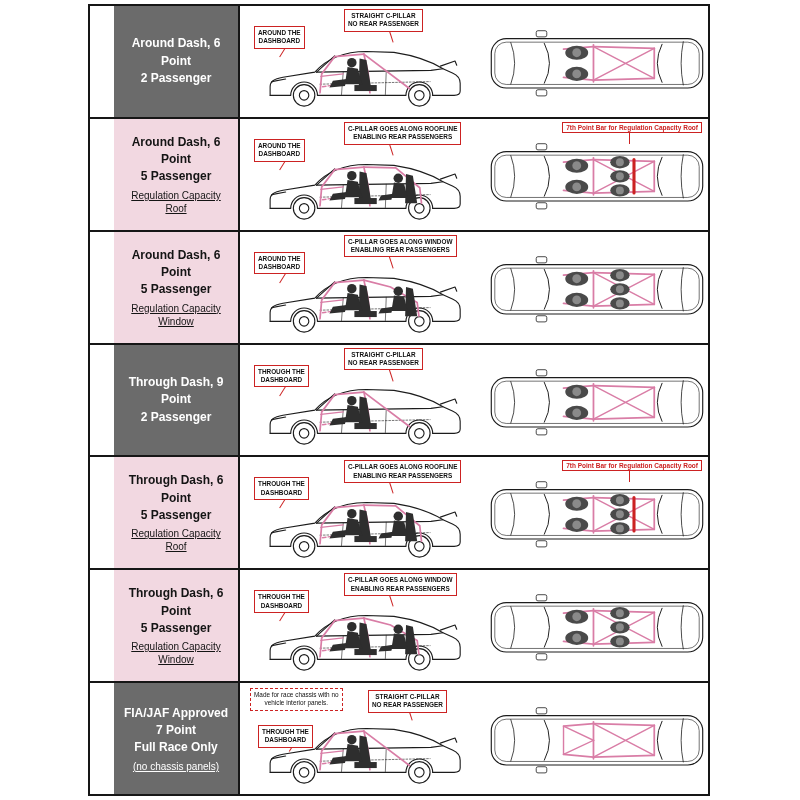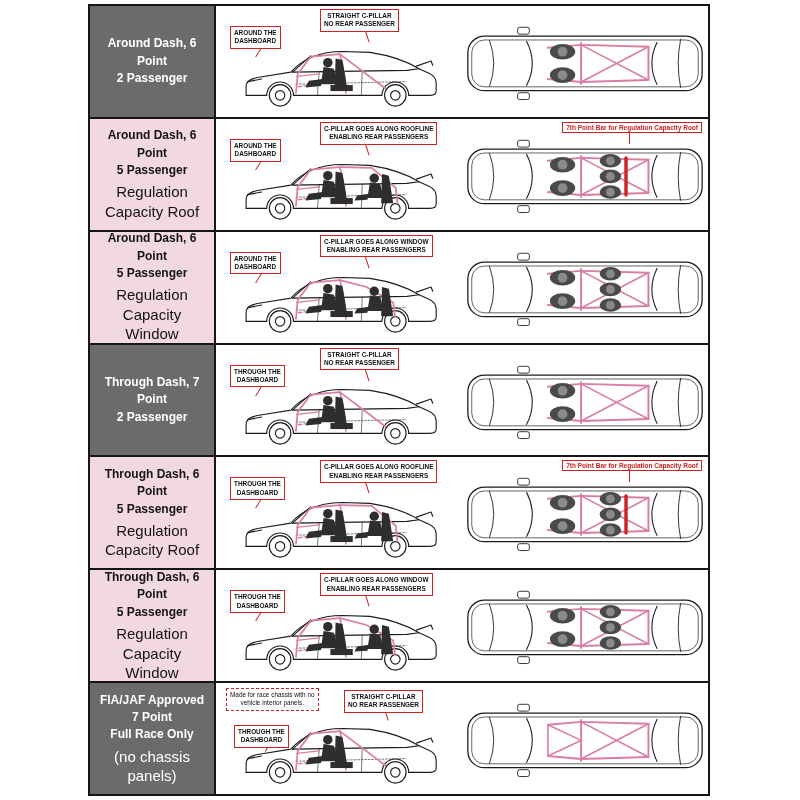--- a/index.html
+++ b/index.html
@@ -11,26 +11,26 @@
   .chart{
     position:absolute;left:88px;top:4px;width:622px;height:792px;
     border:2px solid #161616;display:flex;flex-direction:column;
     box-sizing:border-box;background:#fff;
   }
   .row{flex:1;display:flex;border-bottom:2px solid #161616;background:#fff;overflow:hidden;min-height:0;}
   .row:last-child{border-bottom:none;justify-content:space-between;}
   .label{
     flex:0 0 126px;border-right:2px solid #161616;box-sizing:border-box;
     display:flex;flex-direction:column;justify-content:center;align-items:center;
-    text-align:center;padding:4px 6px;
+    text-align:center;padding:4px 6px;margin-left:24px;
   }
   .row.dark .label{background:#6b6b6b;color:#ffffff;}
   .row.pink .label{background:#f2d8e1;color:#141414;}
   .t{font-weight:bold;font-size:12px;line-height:1.45;}
-  .sub{font-size:15px;line-height:1.3;margin-top:3px;}
+  .sub{font-size:10px;line-height:1.3;margin-top:3px;text-decoration:underline;}
   .side{position:relative;flex:0 0 246px;}
   .top{position:relative;flex:1;}
   .carSide{position:absolute;left:0;bottom:1px;width:100%;height:86px;}
   .carTop{position:absolute;left:0;top:6px;width:100%;height:calc(100% - 10px);}
   .callout{
     position:absolute;background:#ffffff;border:1px solid #cc2222;
     padding:2px 3px;font-size:6.4px;font-weight:bold;line-height:1.3;
     text-align:center;color:#111;white-space:nowrap;z-index:3;
   }
   .callout span{display:block;}
@@ -240,21 +240,21 @@
         <use href="#car-top"></use>
         <use href="#top-cage"></use>
         <use href="#top-occ-front"></use>
         <use href="#top-occ-rear"></use>
       </svg>
     </div>
   </div>
 
   <div class="row dark">
     <div class="label">
-      <div class="t">Through Dash, 7 Point</div>
+      <div class="t">Through Dash, 9 Point</div>
       <div class="t">2 Passenger</div>
     </div>
     <div class="side">
       <svg class="carSide" viewBox="0 0 240 100" preserveAspectRatio="xMidYMax meet">
         <use href="#car-side"></use>
         <use href="#cage-straight"></use>
         <use href="#occ-front"></use>
       </svg>
       <div class="leader dashLead"></div>
       <div class="leader cpLead"></div>

